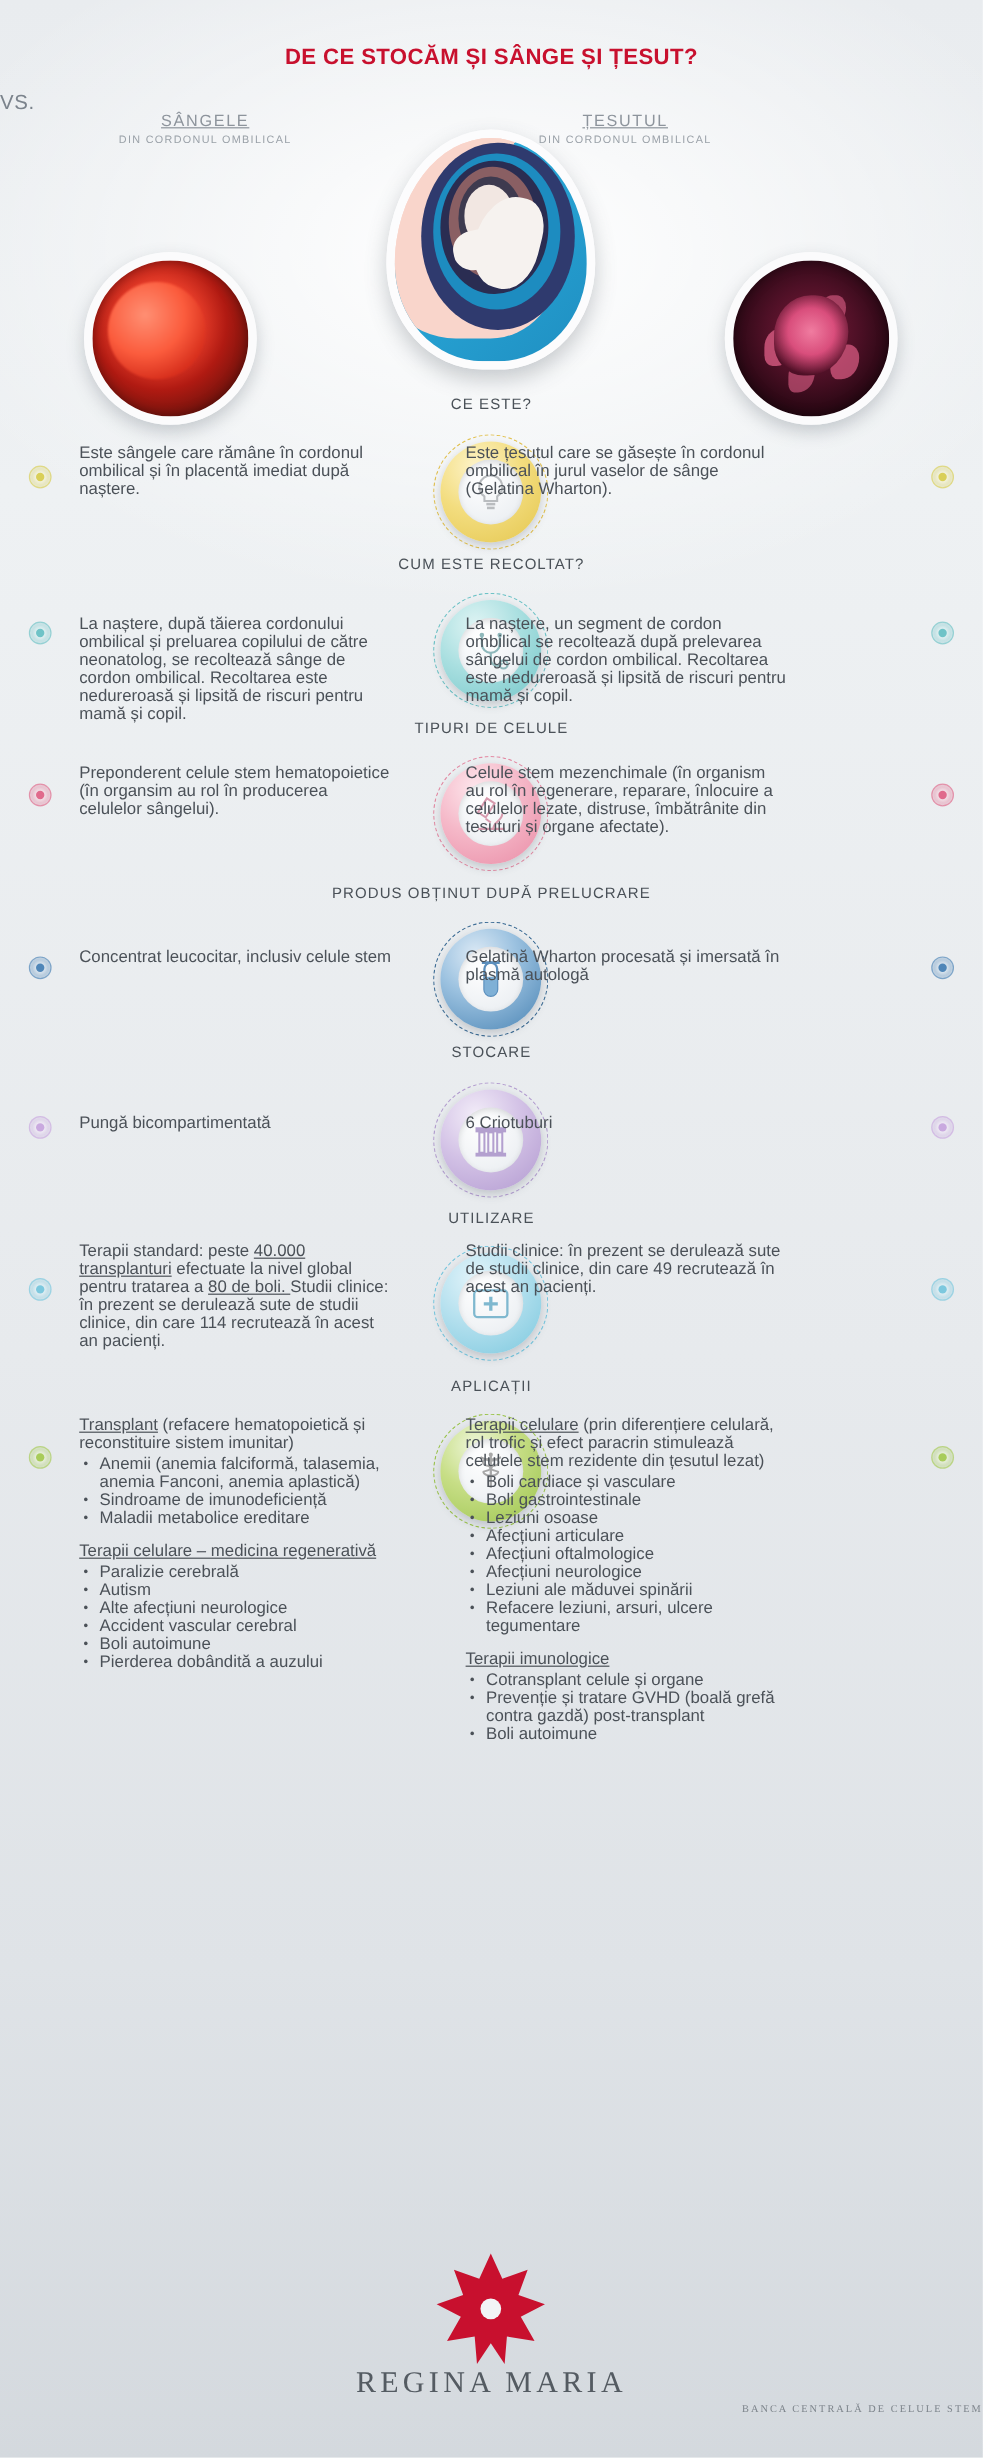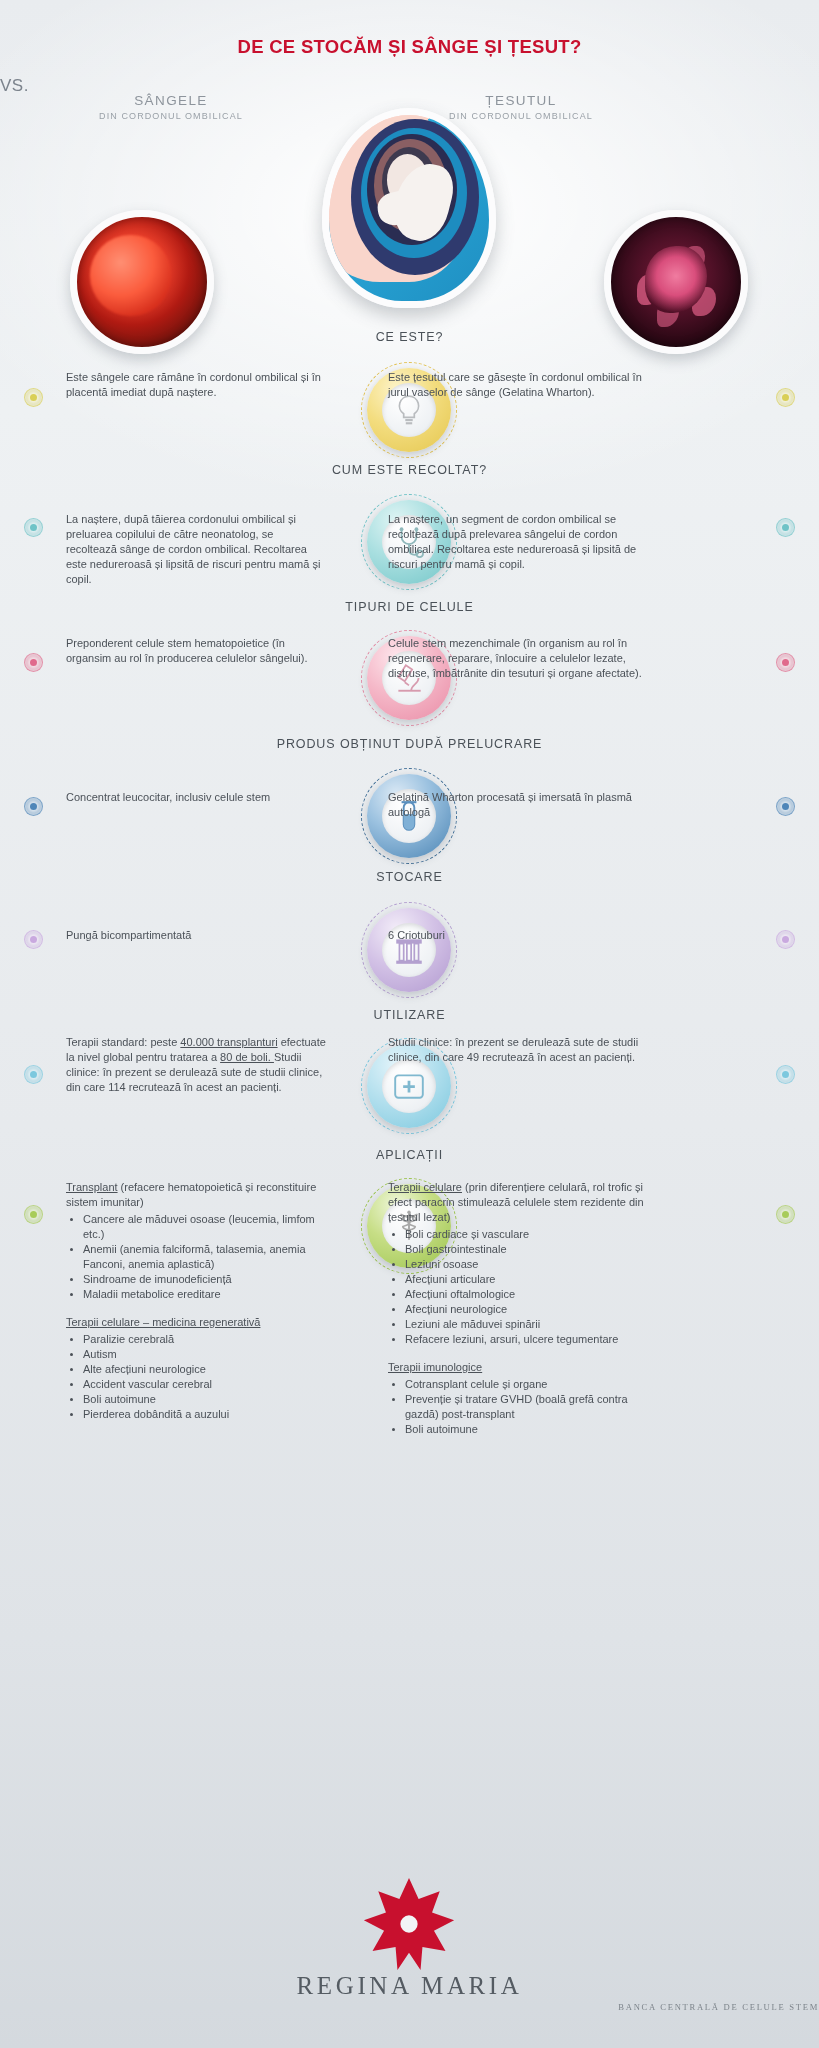--- a/index.html
+++ b/index.html
@@ -15,21 +15,21 @@
   
   .title {
     position:absolute; top:36px; left:0; width:100%; text-align:center;
     font-size:18.5px; font-weight:bold; letter-spacing:.3px; color:#c8102e;
   }
   .vs {
     position:absolute; top:76px; left:0; width:100%; text-align:left;
     font-size:17px; color:#7b838c; letter-spacing:.5px;
   }
   .colhead { position:absolute; text-align:center; width:250px; }
-  .colhead .big { font-size:13.5px; color:#8d949c; letter-spacing:1.4px; }
+  .colhead .big { font-size:13.5px; color:#8d949c; letter-spacing:1.4px;text-decoration:underline; }
   .colhead .small { font-size:9px; color:#9aa1a8; letter-spacing:1.1px; margin-top:3px; }
   #head-left { left:46px; top:93px; }
   #head-right { left:396px; top:93px; }
 
   
   .hero-blood, .hero-tissue {
     position:absolute; width:144px; height:144px; border-radius:50%;
     border:7px solid #fbfbfc;
     box-shadow:0 6px 14px rgba(80,90,100,.28), inset 0 0 10px rgba(0,0,0,.35);
     overflow:hidden;
@@ -130,21 +130,21 @@
   .m-sky .ring{ background:radial-gradient(circle at 35% 25%, #e3f4fa 0%, #b4e0ee 45%, #7cc8de 100%); }
   .m-green .dash{ border-color:#9cc44e; }
   .m-green .ring{ background:radial-gradient(circle at 35% 25%, #eef6d9 0%, #c7de86 42%, #9cc44e 100%); }
 
   
   .sdot { position:absolute; width:19px; height:19px; border-radius:50%;
           display:flex; align-items:center; justify-content:center; }
   .sdot i { width:7px; height:7px; border-radius:50%; display:block; }
 
   
-  .txt { position:absolute; font-size:11px; line-height:15px; color:#4b5158; }
+  .txt { position:absolute; font-size:14px; line-height:15px; color:#4b5158; }
   .txt.left { left:66px; width:260px; }
   .txt.right { left:388px; width:268px; }
   .txt u { text-decoration:underline; }
   ul.bul { list-style:none; margin:0; padding:0; }
   ul.bul li { position:relative; padding-left:17px; }
   ul.bul li::before{
     content:""; position:absolute; left:4px; top:6px; width:3.4px; height:3.4px;
     border-radius:50%; background:#4b5158;
   }
   .hdg { text-decoration:underline; }
@@ -327,21 +327,20 @@
             <path d="M16 7c-5-2-8 2-5 4s8 0 5 3-8 1-5 4 8 0 5 3" fill="none" stroke="#a8a8a8" stroke-width="1.5"></path>
             <path d="M16 7c5-2 8 2 5 4s-8 0-5 3 8 1 5 4-8 0-5 3" fill="none" stroke="#a8a8a8" stroke-width="1.5"></path>
             <path d="M8 5c3 1 5 3 8 3s5-2 8-3" fill="none" stroke="#a8a8a8" stroke-width="1.6"></path>
             <circle cx="16" cy="3" r="1.6" fill="#a8a8a8"></circle>
           </svg>
         </span>
       </div>
       <div class="txt left" style="top: 1180px;">
         <div class="blk"><span class="hdg">Transplant</span> (refacere hematopoietică și reconstituire sistem imunitar)</div>
         <ul class="bul">
-          <li>Cancere ale măduvei osoase (leucemia, limfom etc.)</li>
           <li>Anemii (anemia falciformă, talasemia, anemia Fanconi, anemia aplastică)</li>
           <li>Sindroame de imunodeficiență</li>
           <li>Maladii metabolice ereditare</li>
         </ul>
         <div class="sp"></div>
         <div class="blk"><span class="hdg">Terapii celulare – medicina regenerativă</span></div>
         <ul class="bul">
           <li>Paralizie cerebrală</li>
           <li>Autism</li>
           <li>Alte afecțiuni neurologice</li>

